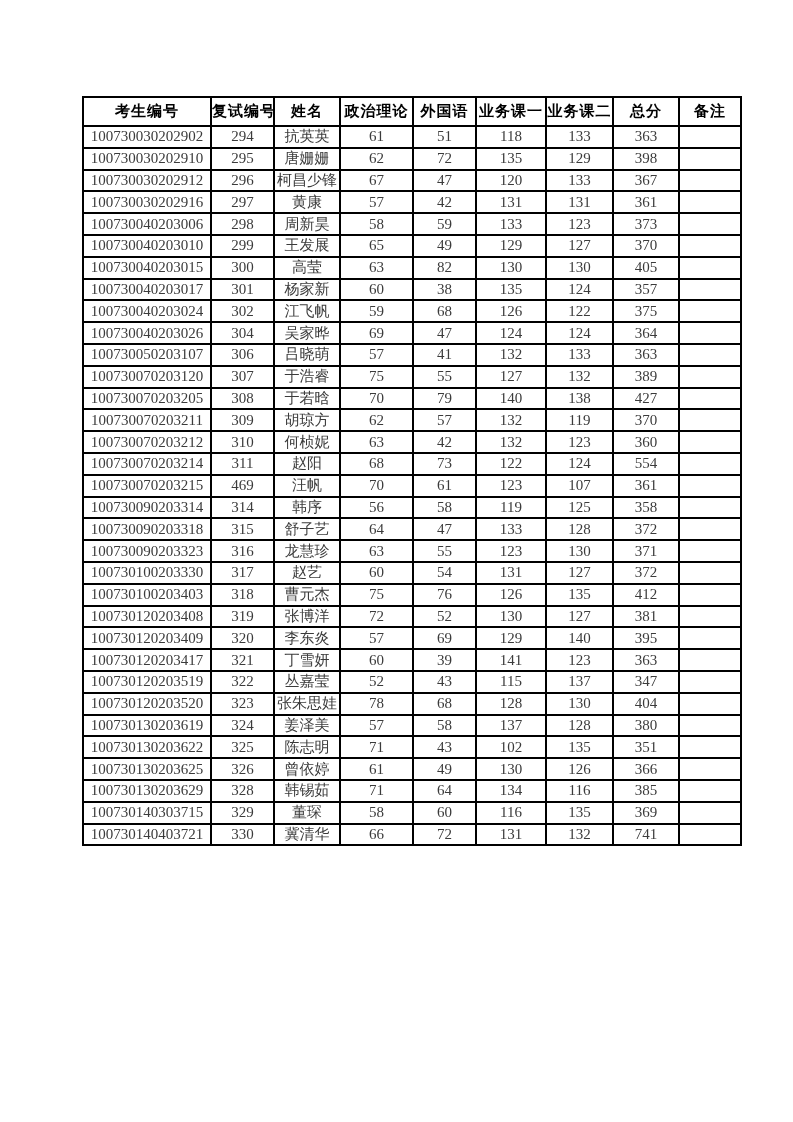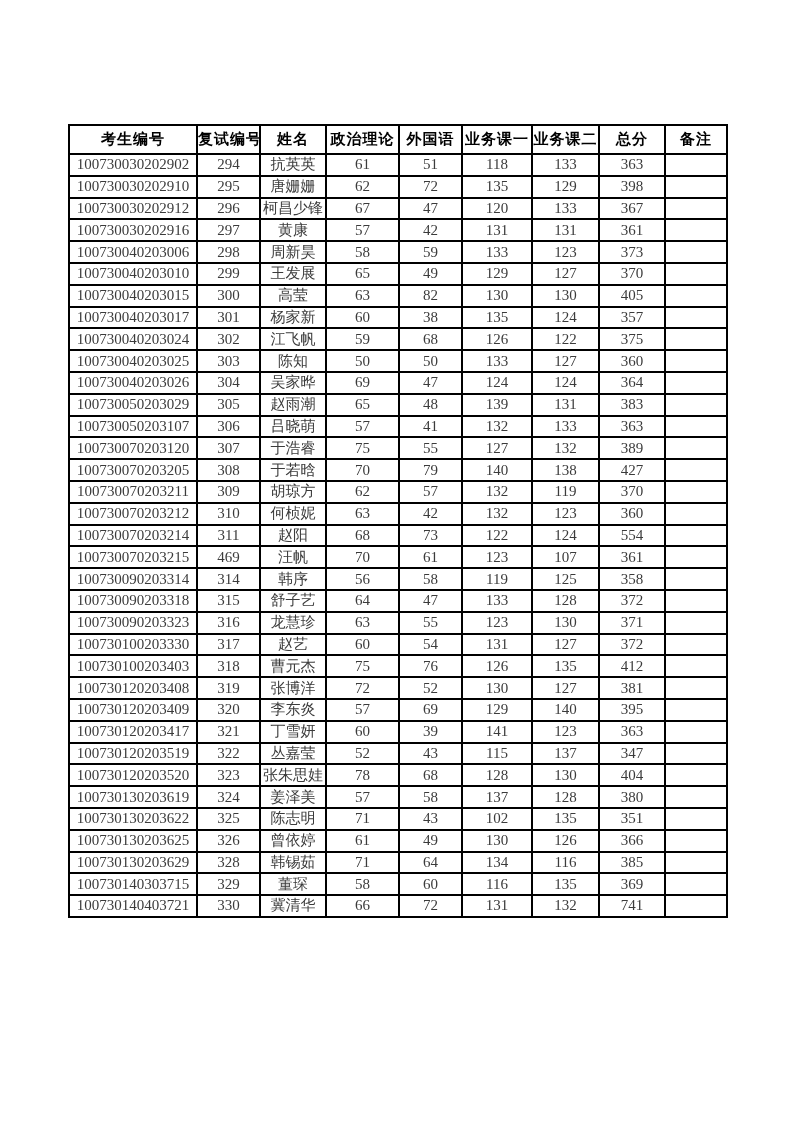--- a/index.html
+++ b/index.html
@@ -12,27 +12,26 @@
   }
   .page {
     position: relative;
     width: 793px;
     height: 1122px;
     background: #ffffff;
     overflow: hidden;
   }
   table.score-table {
     position: absolute;
-    left: 68px;
+    left: 82px;
     top: 96px;
     width: 658px;
     border-collapse: collapse;
     table-layout: fixed;
     border: 2px solid #000000;
-    margin-top: 28px;
   }
   table.score-table th,
   table.score-table td {
     border: 2px solid #000000;
     text-align: center;
     vertical-align: middle;
     overflow: hidden;
     white-space: nowrap;
     padding: 0;
   }
@@ -184,53 +183,31 @@
           <td>302</td>
           <td>江飞帆</td>
           <td>59</td>
           <td>68</td>
           <td>126</td>
           <td>122</td>
           <td>375</td>
           <td></td>
         </tr>
         <tr>
-          <td>100730040203025</td>
-          <td>303</td>
-          <td>陈知</td>
-          <td>50</td>
-          <td>50</td>
-          <td>133</td>
-          <td>127</td>
-          <td>360</td>
-          <td></td>
-        </tr>
-        <tr>
           <td>100730040203026</td>
           <td>304</td>
           <td>吴家晔</td>
           <td>69</td>
           <td>47</td>
           <td>124</td>
           <td>124</td>
           <td>364</td>
           <td></td>
         </tr>
         <tr>
-          <td>100730050203029</td>
-          <td>305</td>
-          <td>赵雨潮</td>
-          <td>65</td>
-          <td>48</td>
-          <td>139</td>
-          <td>131</td>
-          <td>383</td>
-          <td></td>
-        </tr>
-        <tr>
           <td>100730050203107</td>
           <td>306</td>
           <td>吕晓萌</td>
           <td>57</td>
           <td>41</td>
           <td>132</td>
           <td>133</td>
           <td>363</td>
           <td></td>
         </tr>

